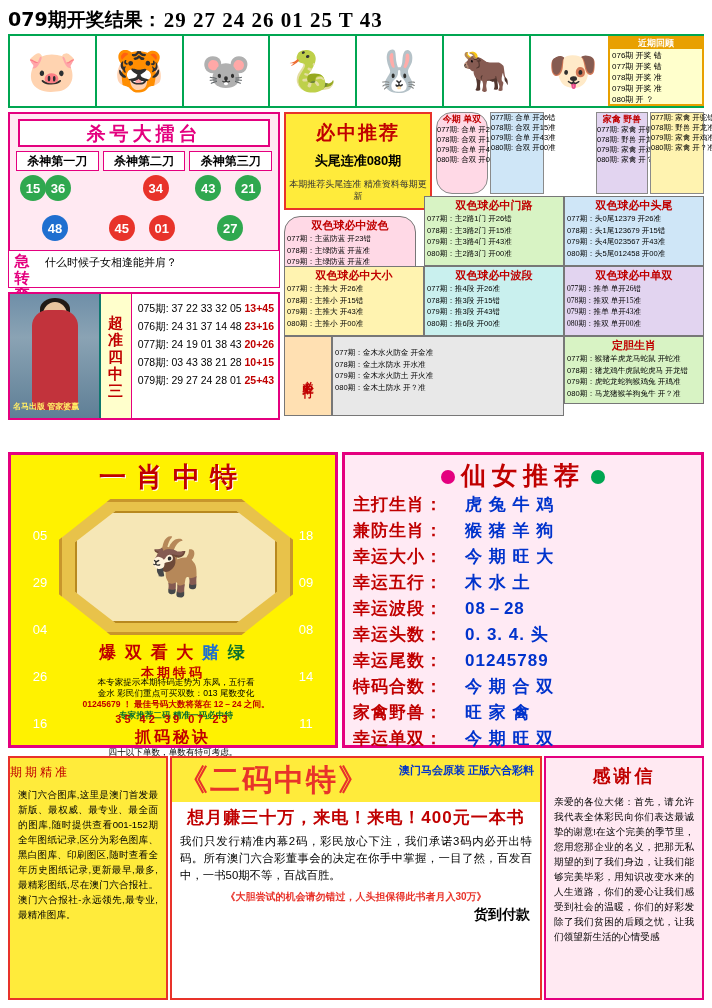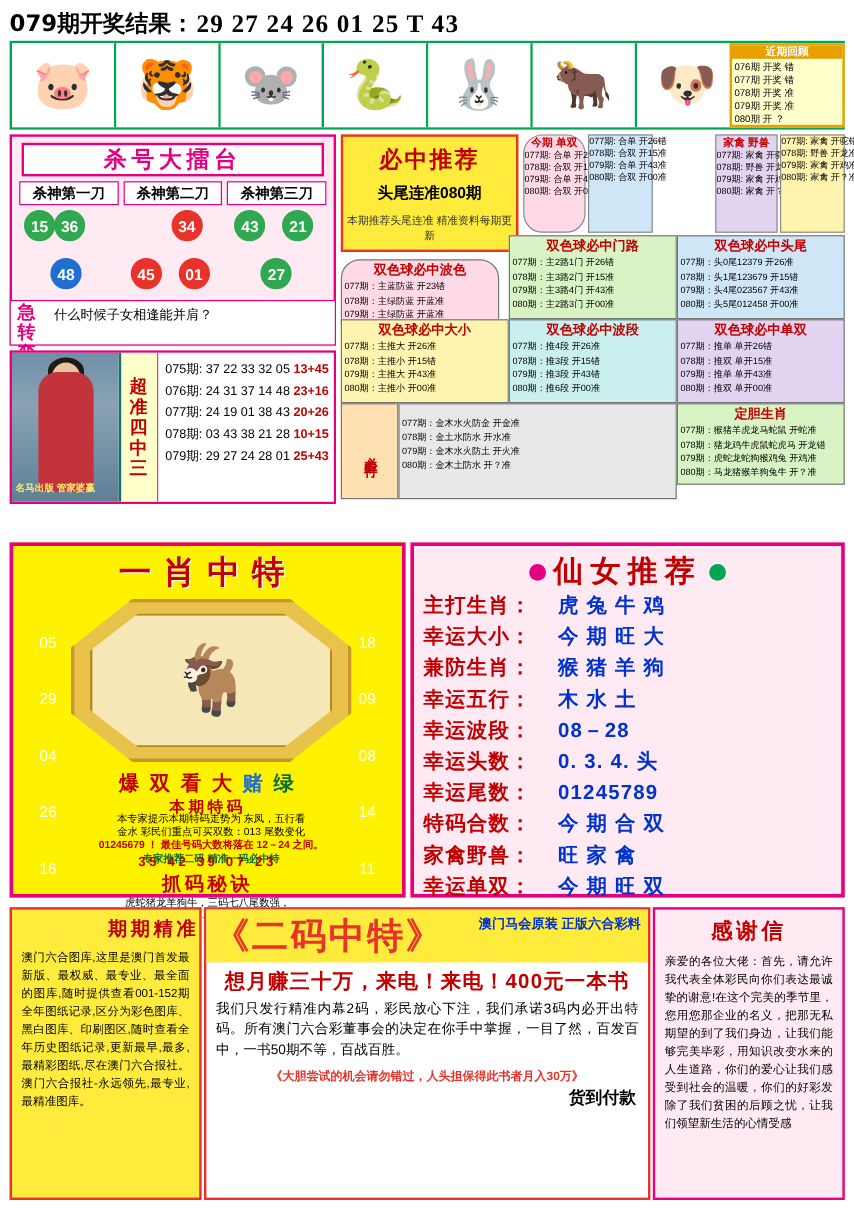--- a/index.html
+++ b/index.html
@@ -259,21 +259,21 @@
   }
   .xnv-row .lab { color:#c00000; letter-spacing:1px; width:112px; }
   .xnv-row .val { color:#0033cc; letter-spacing:1px; }
 
   
   .bt-left {
     position:absolute; left:8px; top:756px; width:160px; height:244px;
     background:#ffeb3b; border:2px solid #e8332a;
   }
   .bt-left .bl-title {
-    text-align:right; font-size:16px; font-weight:bold; color:#c00000;
+    text-align:left; font-size:12px; font-weight:normal; color:#c00000;
     letter-spacing:3px; margin-top:6px;
   }
   .bt-left .bl-body {
     font-size:9.6px; line-height:15px; color:#000; padding:6px 8px;
     text-align:justify;
   }
 
   .bt-mid {
     position:absolute; left:170px; top:756px; width:372px; height:244px;
     background:#fff; border:2px solid #e8332a;
@@ -507,21 +507,21 @@
     </div>
 
     <div class="g-cell bg-cyan" style="left:140px;top:70px;width:140px;height:70px;">
       <div class="gc-title">双色球必中波段</div>
       <div class="gc-row">077期：推4段  开26准</div>
       <div class="gc-row">078期：推3段  开15错</div>
       <div class="gc-row">079期：推3段  开43错</div>
       <div class="gc-row">080期：推6段  开00准</div>
     </div>
 
-    <div class="g-cell bg-violet" style="left:280px;top:70px;width:140px;height:70px;">
+    <div class="g-cell bg-violet" style="left:280px;top:70px;width:140px;height:70px;font-family:Liberation Serif, serif;">
       <div class="gc-title">双色球必中单双</div>
       <div class="gc-row">077期：推单  单开26错</div>
       <div class="gc-row">078期：推双  单开15准</div>
       <div class="gc-row">079期：推单  单开43准</div>
       <div class="gc-row">080期：推双  单开00准</div>
     </div>
 
     <div class="g-cell bg-orange" style="left:0;top:140px;width:48px;height:80px;display:flex;align-items:center;justify-content:center;">
       <div class="gc-title" style="writing-mode:vertical-rl; letter-spacing:2px;">必中五行</div>
     </div>
@@ -582,41 +582,40 @@
     <div class="yx-note">
       <div>本专家提示本期特码走势为 东凤，五行看</div>
       <div>金水  彩民们重点可买双数：013  尾数变化</div>
       <div class="r">01245679  ！ 最佳号码大数将落在 12－24 之间。</div>
       <div class="g">专家推荐二码  精准一码必中特</div>
     </div>
 
     <div class="yx-nums">35  42  39  07  23</div>
     <div class="yx-secret">抓码秘诀</div>
     <div style="position:absolute;left:0;top:292px;width:100%;text-align:center;font-size:8.6px;line-height:11px;color:#000;">
-      <div>虎蛇猪龙羊狗牛，三码七八尾数强，</div>
       <div>四十以下单数，单数有特可考虑。</div>
       <div>附送：   47   33   23</div>
     </div>
   </div>
 
   <div class="xnv">
     <div class="xnv-title">
       <span class="xnv-dot"></span><span>仙女推荐</span><span class="xnv-dot g"></span>
     </div>
     <div class="xnv-row">
         <span class="lab">主打生肖：</span>
         <span class="val">虎 兔 牛 鸡</span>
       </div>
     <div class="xnv-row">
+        <span class="lab">兼防生肖：</span>
+        <span class="val">猴 猪 羊 狗</span>
+      </div>
+    <div class="xnv-row">
         <span class="lab">幸运大小：</span>
         <span class="val">今 期 旺 大</span>
-      </div>
-    <div class="xnv-row">
-        <span class="lab">兼防生肖：</span>
-        <span class="val">猴 猪 羊 狗</span>
       </div>
     <div class="xnv-row">
         <span class="lab">幸运五行：</span>
         <span class="val">木 水 土</span>
       </div>
     <div class="xnv-row">
         <span class="lab">幸运波段：</span>
         <span class="val">08－28</span>
       </div>
     <div class="xnv-row">

